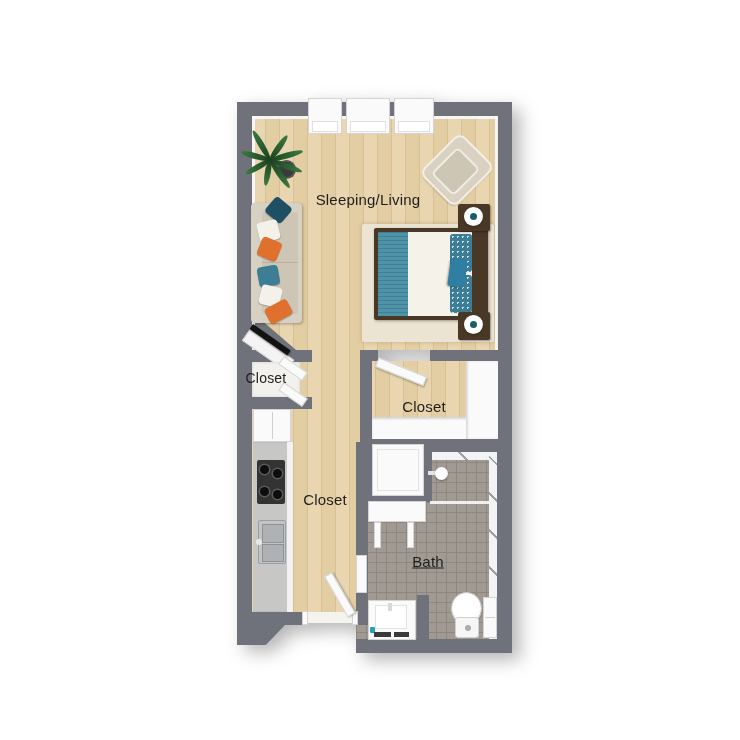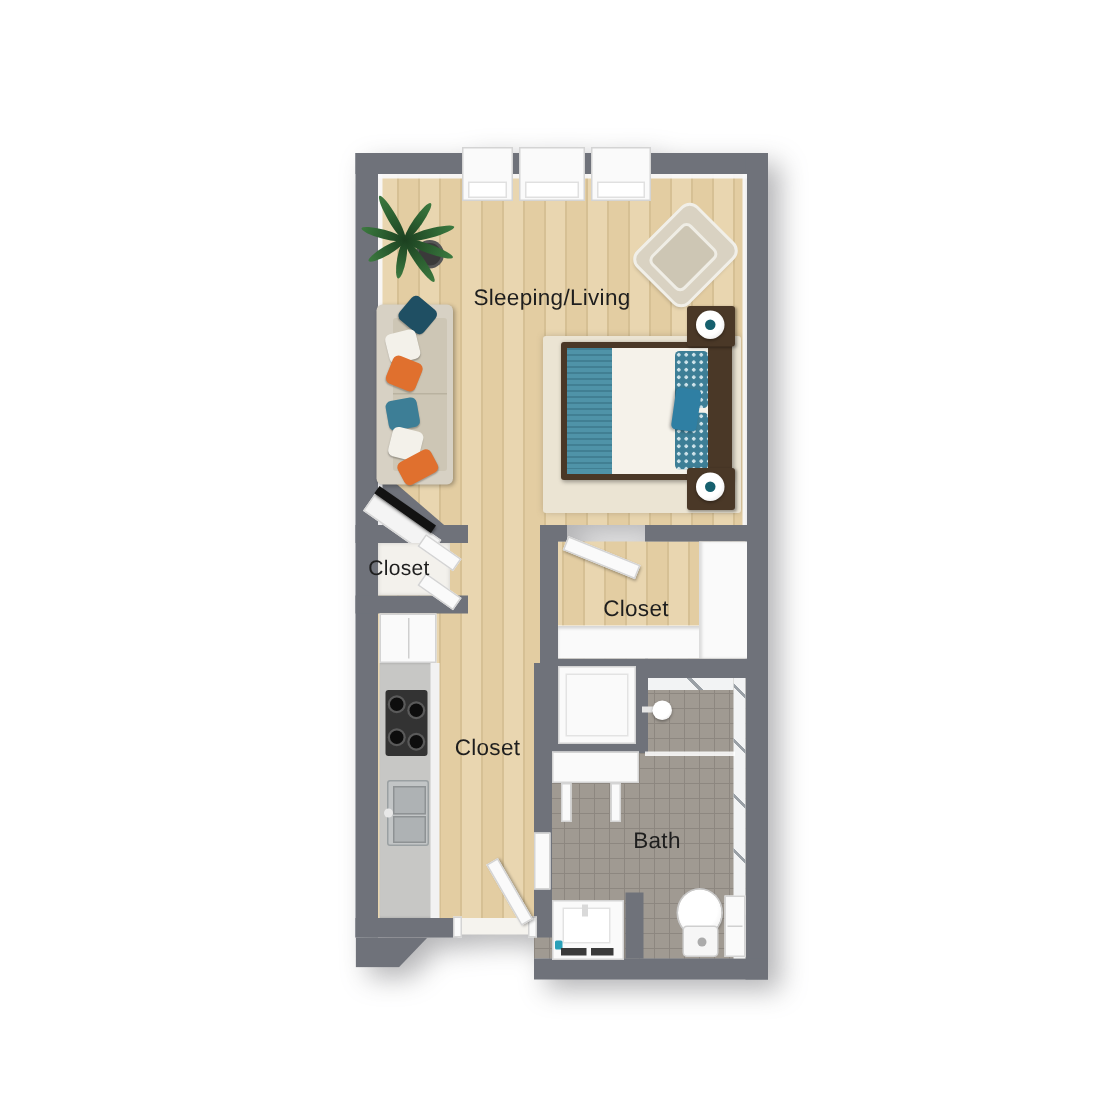--- a/index.html
+++ b/index.html
@@ -203,16 +203,16 @@
   </div>
 
   <div class="abs white-fix" style="left:483px;top:585px;width:14px;height:41px;">
     <div class="abs" style="left:1px;top:19px;right:1px;height:1px;background:#d0d0d0;"></div>
   </div>
 
   <span class="room-label" style="left:368px;top:187px;">Sleeping/Living</span>
   <span class="room-label" style="left:266px;top:366px;font-size:14px;">Closet</span>
   <span class="room-label" style="left:424px;top:394px;">Closet</span>
   <span class="room-label" style="left:325px;top:487px;">Closet</span>
-  <span class="room-label" style="left:438px;top:549px;">Bath</span>
+  <span class="room-label" style="left:428px;top:549px;text-decoration:underline;">Bath</span>
 
  </div>
 </div>
 
 </body></html>

